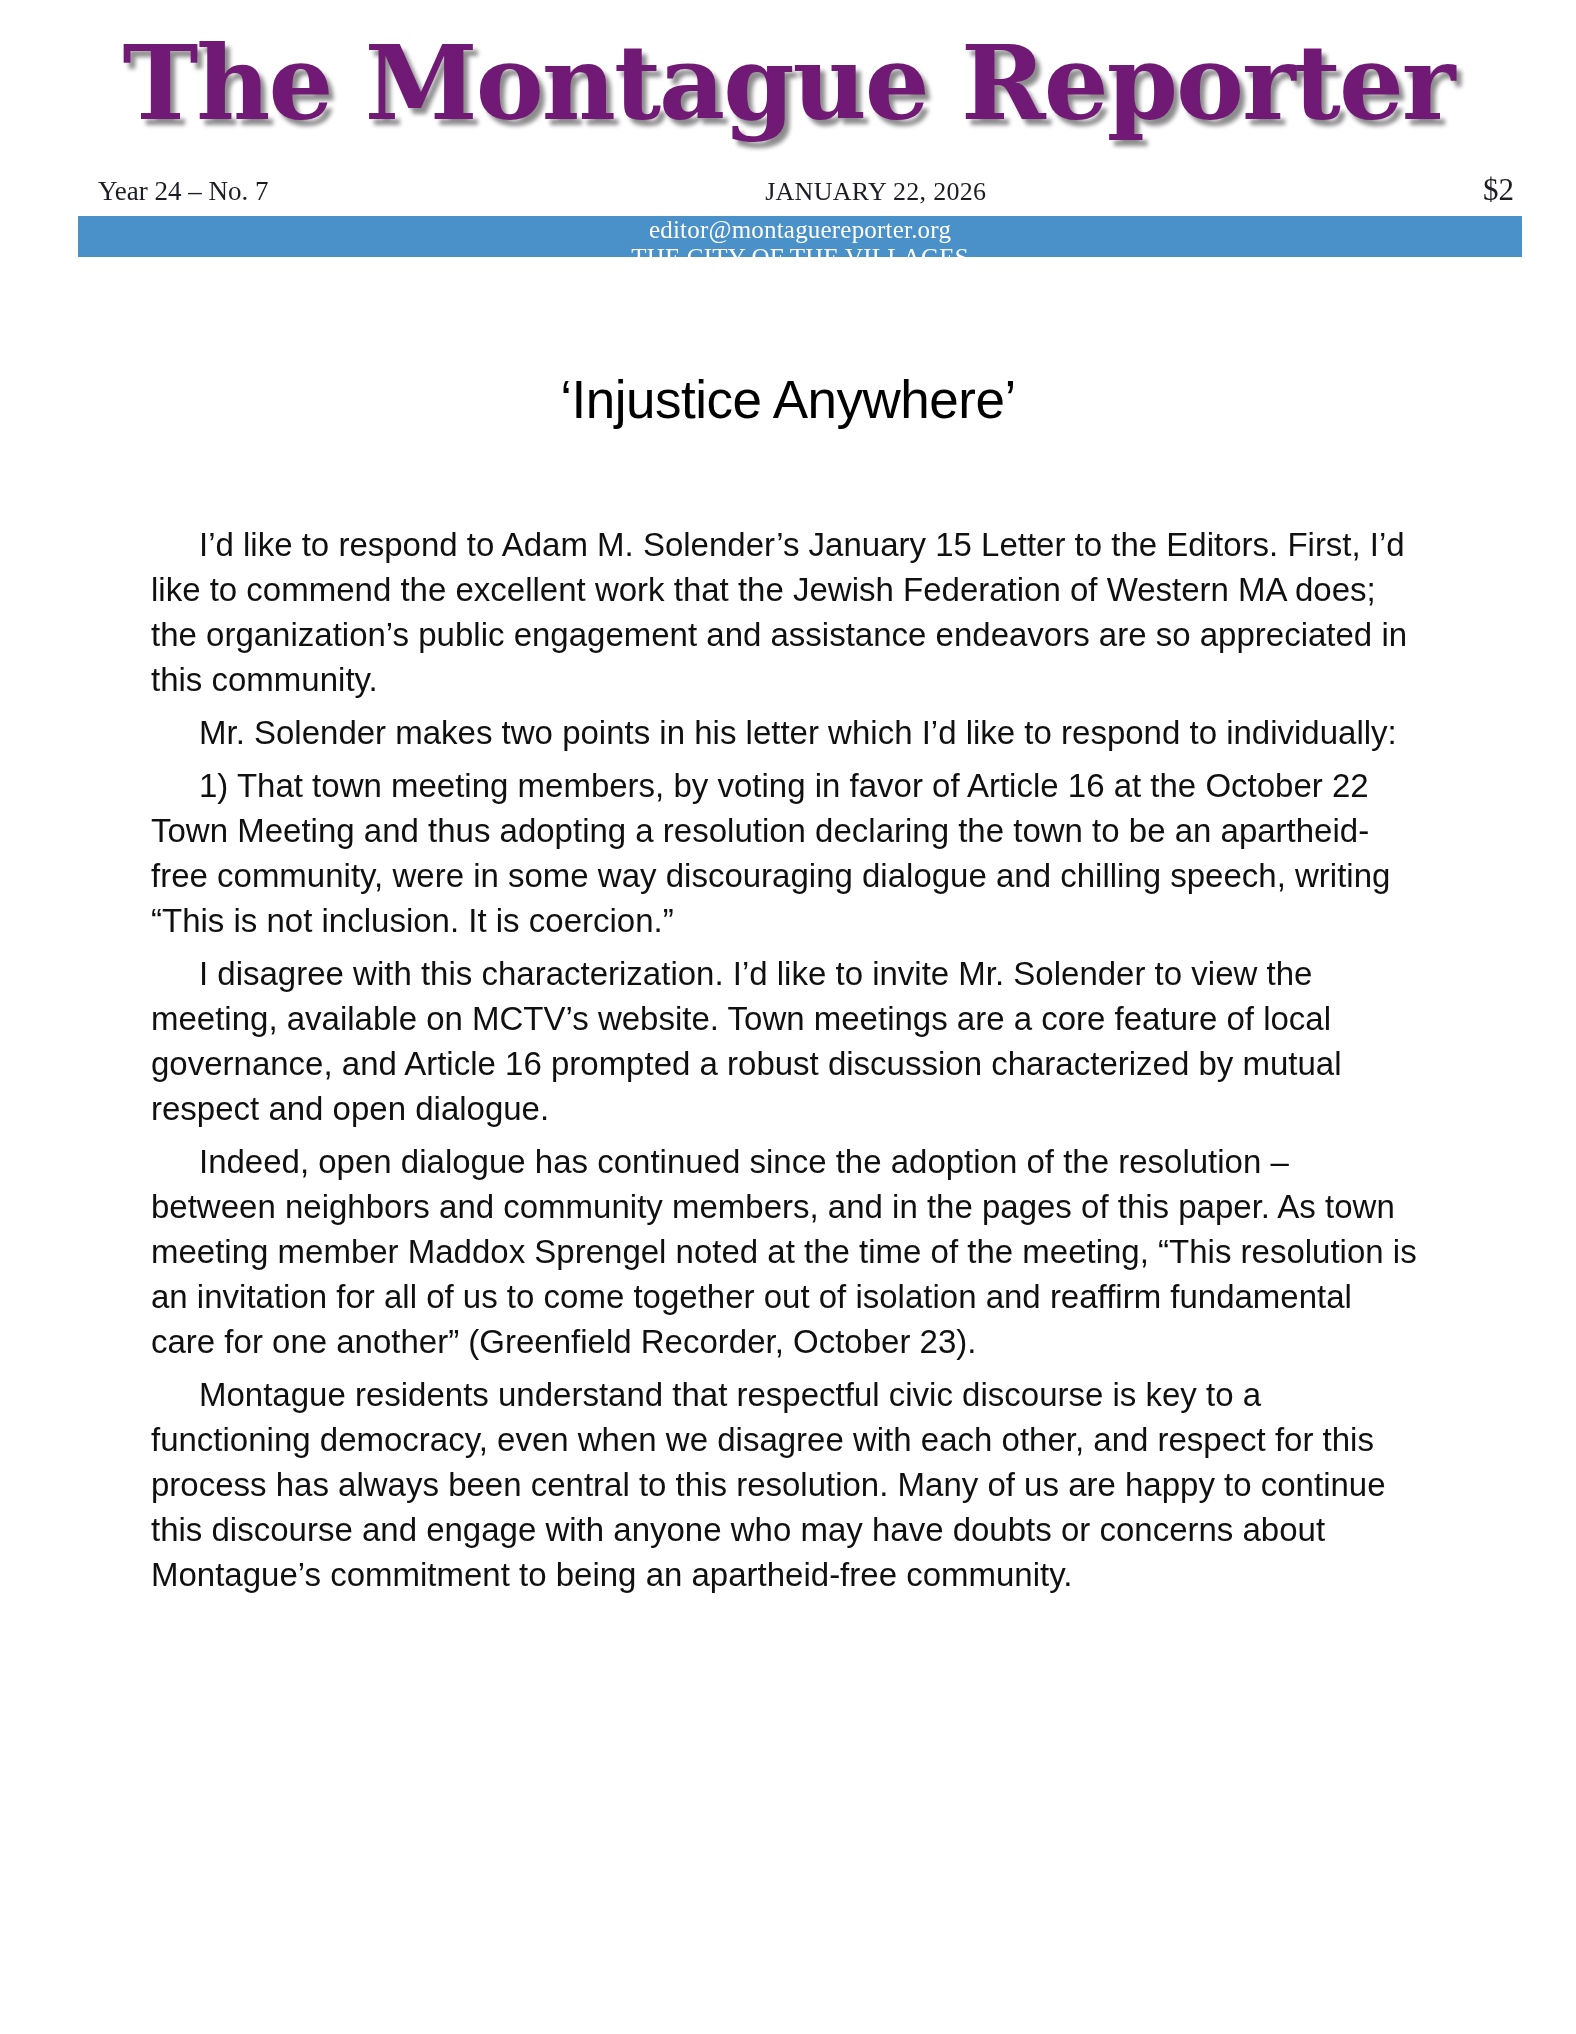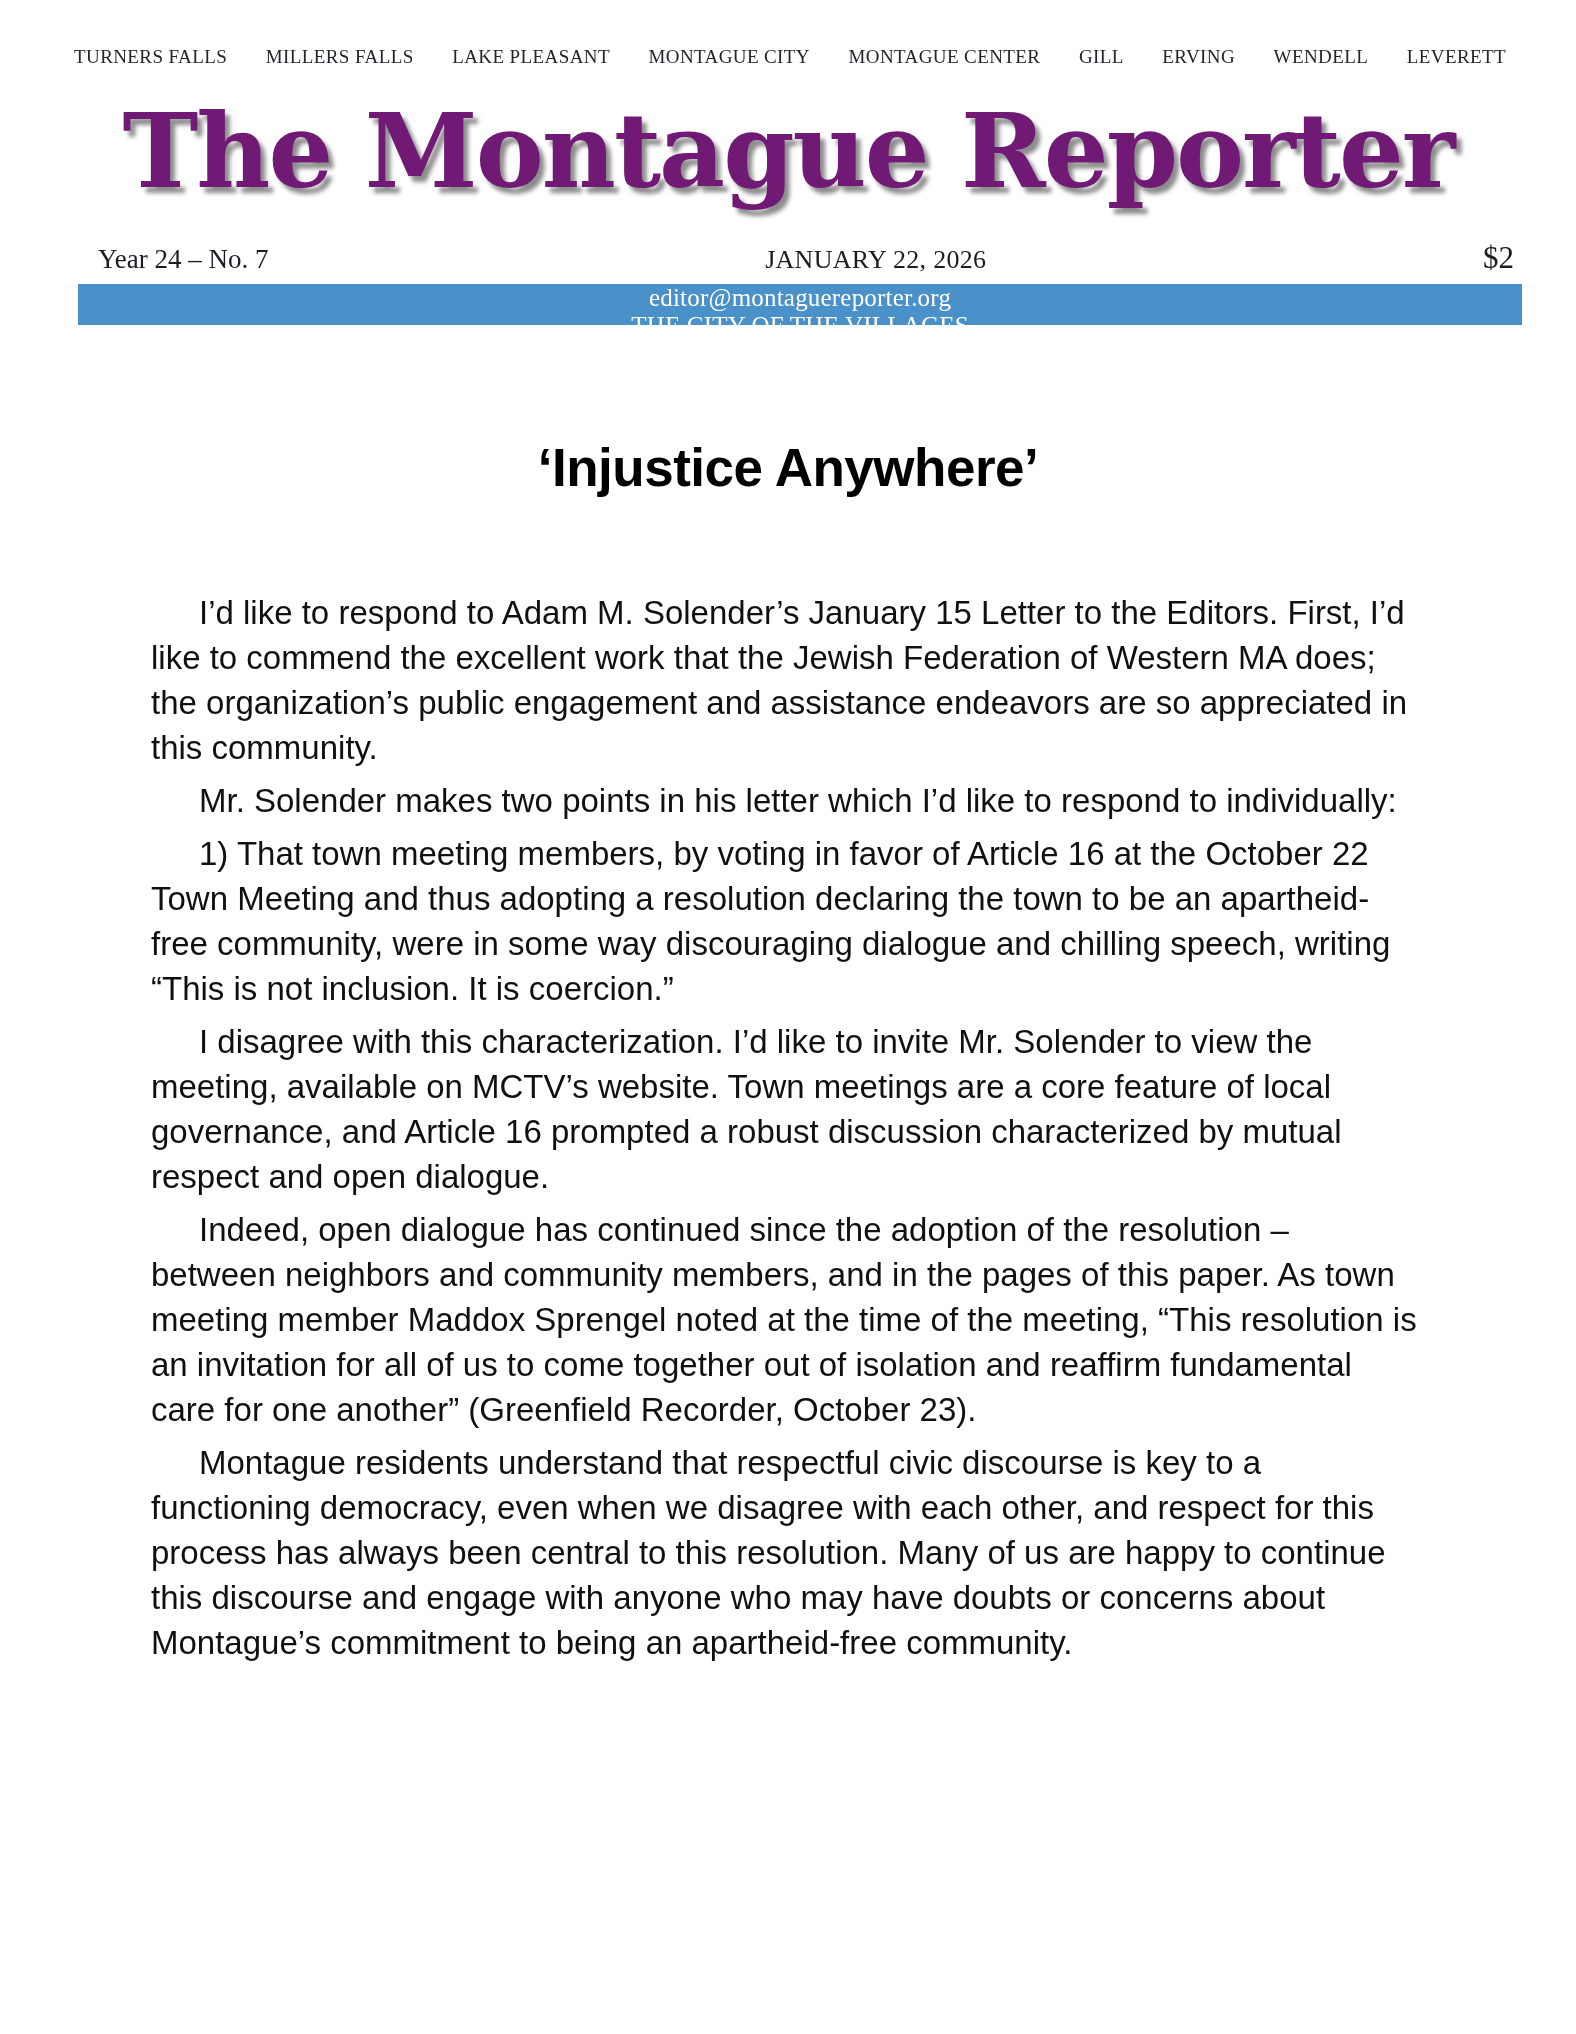--- a/index.html
+++ b/index.html
@@ -71,21 +71,21 @@
     font-size: 25px;
     letter-spacing: 0.2px;
     flex-direction: column;
   }
 
   
   .headline {
     margin-top: 112px;
     text-align: center;
     font-family: "Liberation Sans", sans-serif;
-    font-weight: bold;
+    font-weight: normal;
     font-size: 53px;
     letter-spacing: -0.5px;
     color: #000000;
   }
   .article-body {
     margin: 92px 146px 0 143px;
     font-family: "Liberation Sans", sans-serif;
     font-size: 33px;
     line-height: 45px;
     color: #101010;
@@ -94,40 +94,20 @@
   .article-body p {
     margin: 8px;
     text-indent: 48px;
   }
 </style>
 </head>
 <body>
 
 <div class="page">
 
-  <div class="towns-row">
-
-      <span class="town">TURNERS FALLS</span>
-
-      <span class="town">MILLERS FALLS</span>
-
-      <span class="town">LAKE PLEASANT</span>
-
-      <span class="town">MONTAGUE CITY</span>
-
-      <span class="town">MONTAGUE CENTER</span>
-
-      <span class="town">GILL</span>
-
-      <span class="town">ERVING</span>
-
-      <span class="town">WENDELL</span>
-
-      <span class="town">LEVERETT</span>
-    </div>
 
   <div class="masthead-title">The Montague Reporter</div>
 
   <div class="dateline">
     <span class="issue">Year 24 – No. 7</span>
     <span class="pub-date">JANUARY 22, 2026</span>
     <span class="price">$2</span>
   </div>
 
   <div class="info-bar" style="background: rgb(74, 145, 201);">

